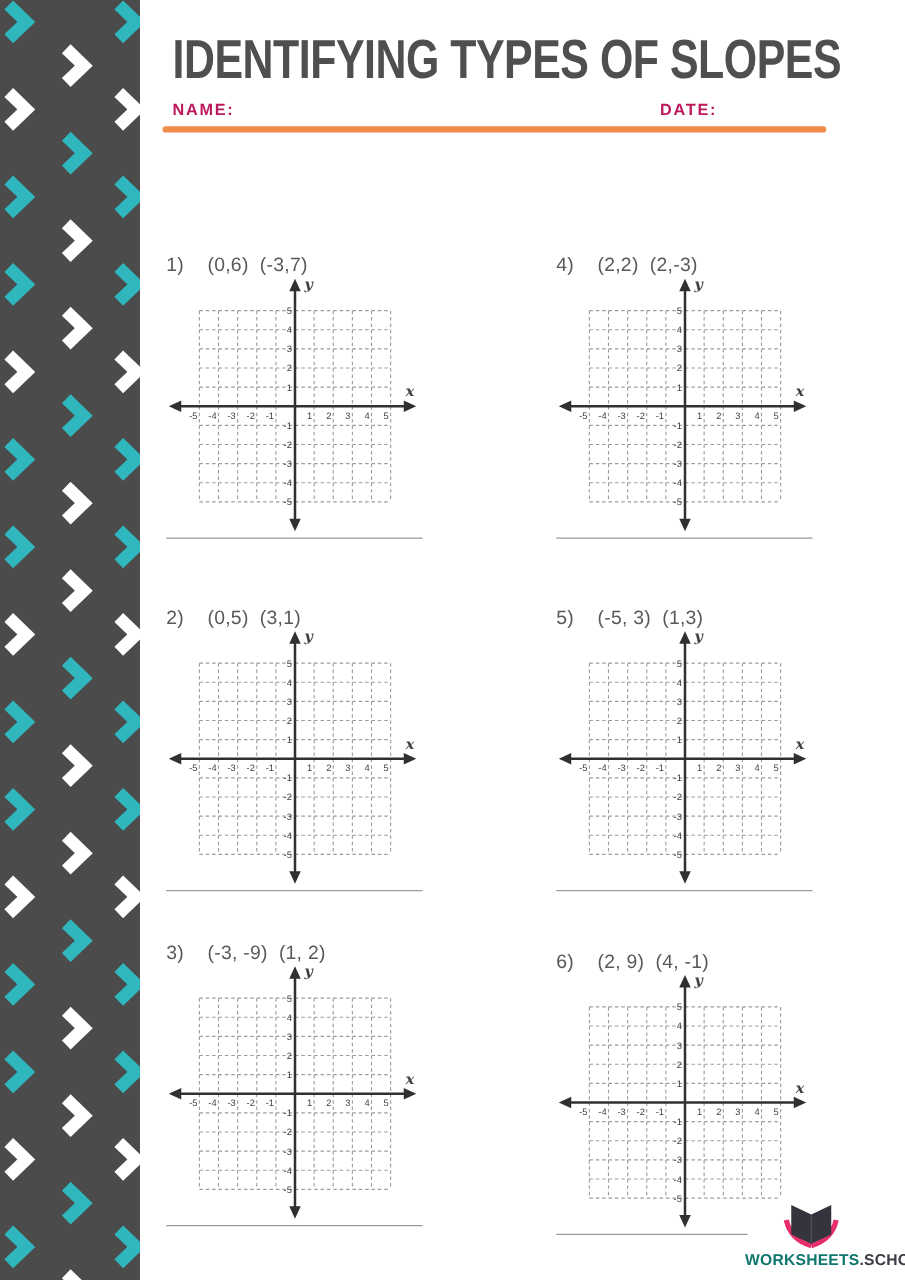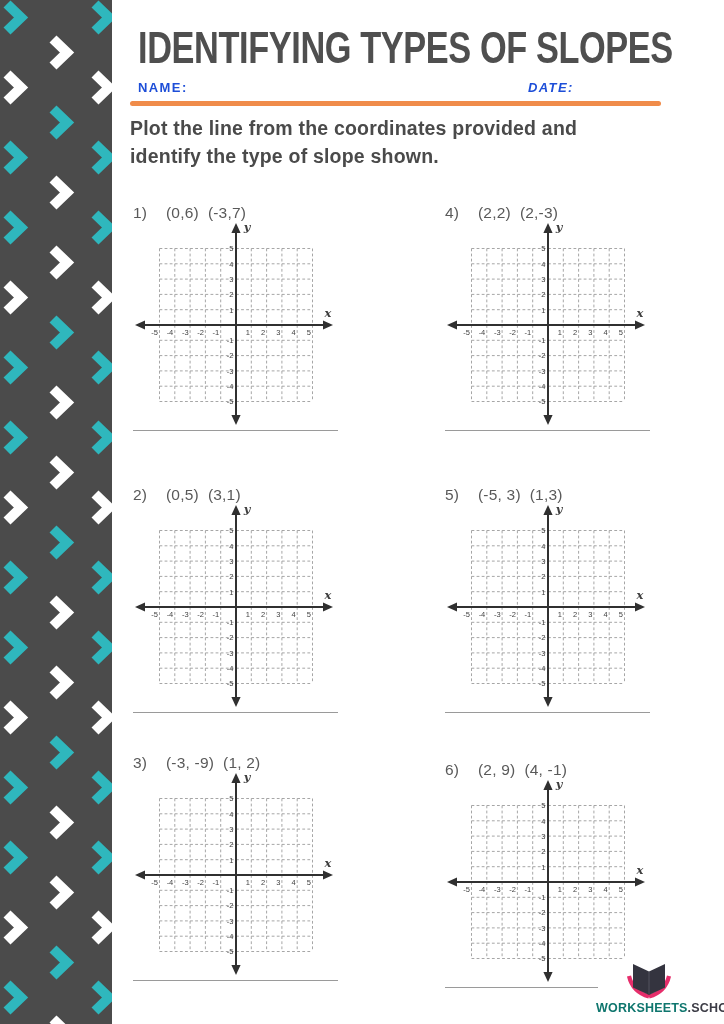--- a/index.html
+++ b/index.html
@@ -17,24 +17,24 @@
 
   
   .title {
     position:absolute; left:138px; top:26px;
     font-size:44px; line-height:1.0; font-weight:700; color:#4f4f4f;
     letter-spacing:-0.5px; white-space:nowrap;
     transform:scaleX(.78); transform-origin:left top;
   }
   .field-label {
     position:absolute; top:80px; font-size:13px; font-weight:700;
-    letter-spacing:1.4px; color:#1d4ed8;
+    letter-spacing:1.4px; color:#be185d;
   }
   .name-label { left:138px; }
-  .date-label { left:528px;font-style:italic; }
+  .date-label { left:528px; }
   .rule { position:absolute; left:130px; top:101px; width:531px; height:5px;
     background:#f08c4a; border-radius:3px; }
   .instructions {
     position:absolute; left:130px; top:114px; width:560px;
     font-size:19.5px; font-weight:700; color:#4a4a4a; line-height:1.45;
     white-space:pre-line; letter-spacing:.2px;
   }
 
   
   .problem { position:absolute; width:212px; height:246px; }
@@ -112,22 +112,20 @@
         <polyline points="7,984 21,997.5 7,1011" fill="none" stroke="#2fb7bd" stroke-width="10" stroke-linejoin="miter" stroke-linecap="butt"></polyline>
         <polyline points="95,984 109,997.5 95,1011" fill="none" stroke="#2fb7bd" stroke-width="10" stroke-linejoin="miter" stroke-linecap="butt"></polyline>
         <polyline points="53,1019 67,1032.5 53,1046" fill="none" stroke="#ffffff" stroke-width="10" stroke-linejoin="miter" stroke-linecap="butt"></polyline>
       </svg>
   </aside>
 
   <h1 class="title">IDENTIFYING TYPES OF SLOPES</h1>
   <span class="field-label name-label">NAME:</span>
   <span class="field-label date-label">DATE:</span>
   <div class="rule"></div>
-  <p class="instructions">Plot the line from the coordinates provided and
-identify the type of slope shown.</p>
 
   <section id="problems">
       <div class="problem pos-1">
     <div class="plabel">
       <span class="pnum">1)</span>
       <span class="pcoord">(0,6)</span>
       <span class="pcoord">(-3,7)</span>
     </div>
     <div class="graph"><svg viewBox="0 0 205 218" width="205" height="218">
             <line x1="29.5" y1="28.5" x2="29.5" y2="181.5" stroke="#9c9c9c" stroke-width="0.9" stroke-dasharray="2.8,2.3"></line>

